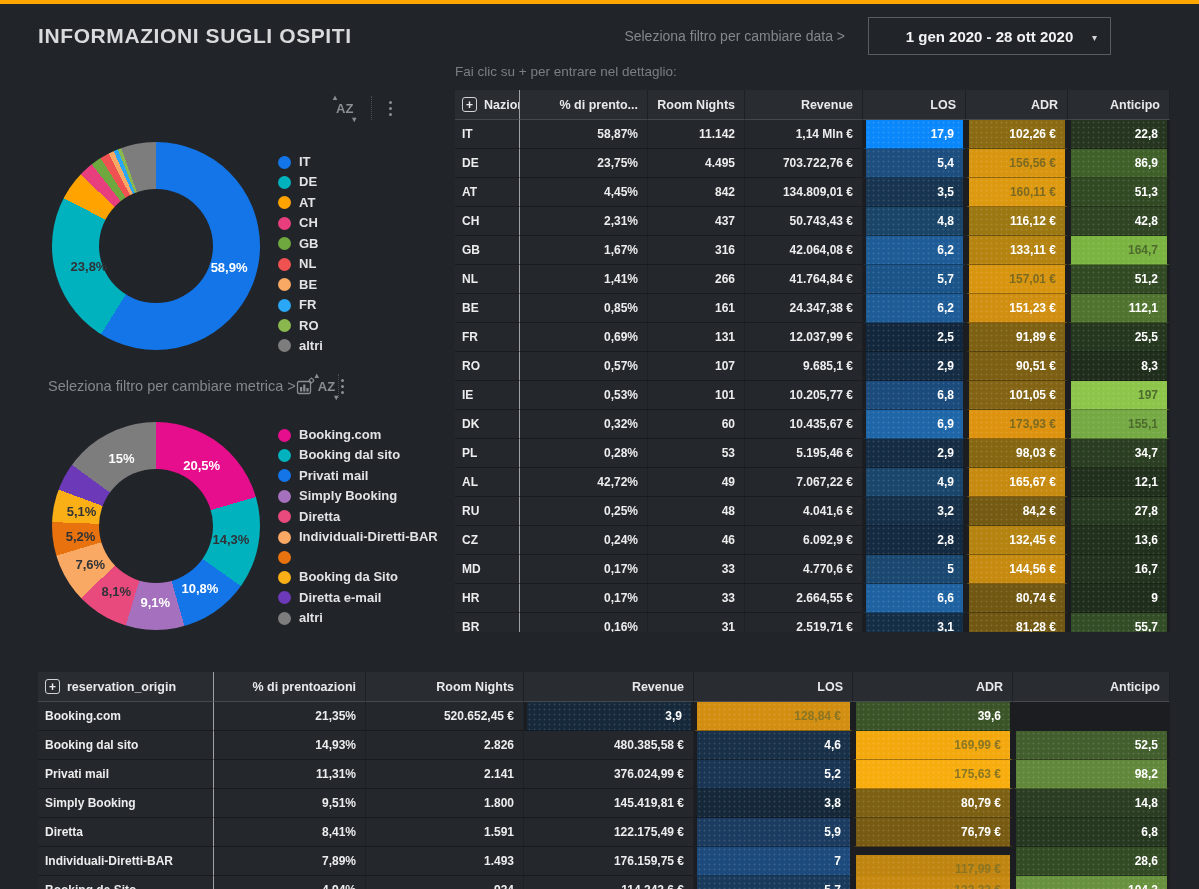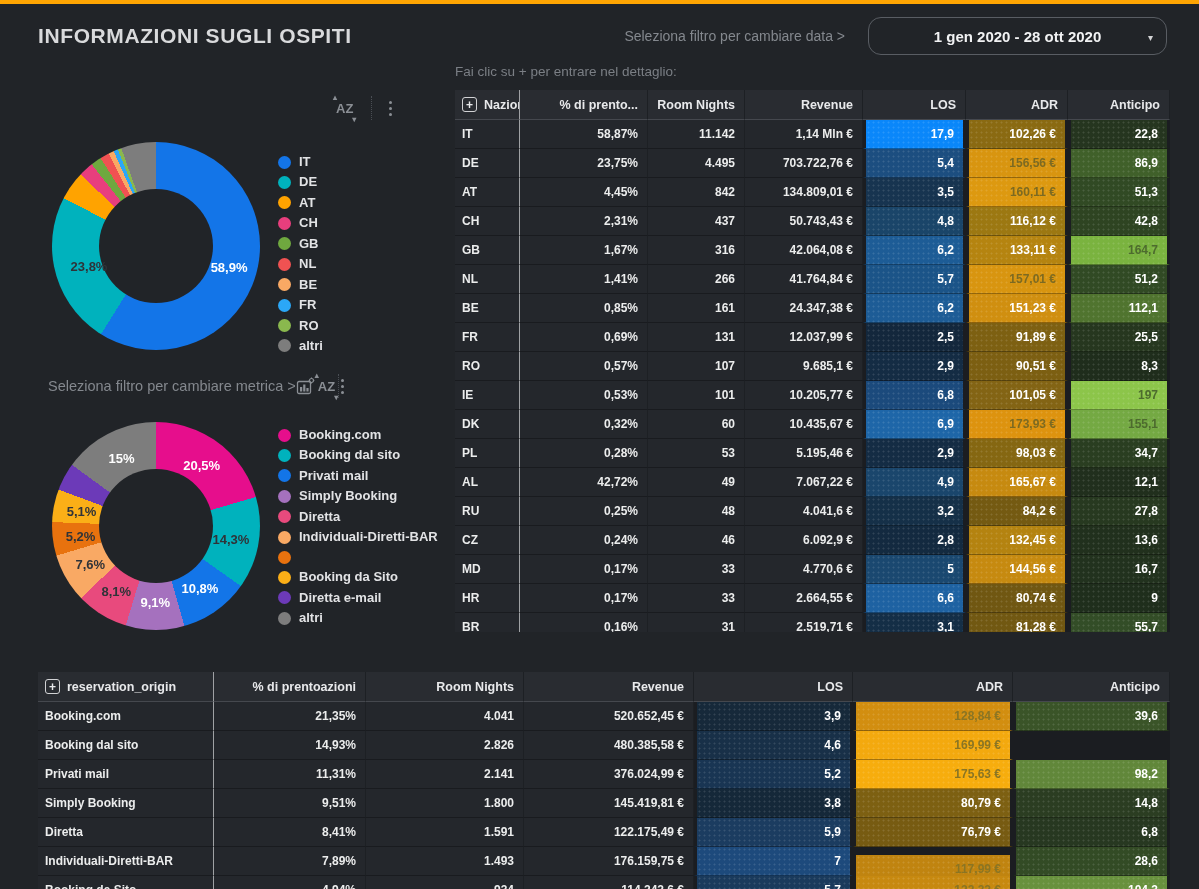--- a/index.html
+++ b/index.html
@@ -7,22 +7,22 @@
   body { position:relative; background:#212428; overflow:hidden;
          font-family:"Liberation Sans", sans-serif; }
 
   .topbar { position:absolute; top:0; left:0; right:0; height:4px; background:#ffa502; }
 
   .page-title { position:absolute; left:38px; top:24px; font-size:21px; font-weight:bold;
                 letter-spacing:.6px; color:#d9dadc; }
 
   .date-label { position:absolute; left:560px; top:28px; width:285px; text-align:right;
                 font-size:14px; color:#84888e; }
-  .datebox { position:absolute; left:868px; top:17px; width:299px; height:38px;
-             border:1px solid #595d63; border-radius:13px; background:#212428;
+  .datebox { position:absolute; left:868px; top:17px; width:243px; height:38px;
+             border:1px solid #595d63; border-radius:0; background:#212428;
              display:flex; align-items:center; justify-content:center; cursor:pointer; }
   .datebox .val { font-size:15px; font-weight:bold; color:#f1f2f3; }
   .datebox .caret { position:absolute; right:13px; top:14px; font-size:10px; color:#d2d3d5; }
 
   .hint { position:absolute; left:455px; top:64px; font-size:13.5px; color:#7b7f85; }
 
   .icon-row { position:absolute; display:flex; align-items:center; gap:15px; }
   #chart1-icons { left:333px; top:96px; }
   .metric-row { position:absolute; left:48px; top:374px; display:flex; align-items:center; gap:0; }
   .metric-label { font-size:14.5px; color:#84888e; }
@@ -508,21 +508,20 @@
       <div class="cell">% di prentoazioni</div>
       <div class="cell">Room Nights</div>
       <div class="cell">Revenue</div>
       <div class="cell">LOS</div>
       <div class="cell">ADR</div>
       <div class="cell">Anticipo</div>
     </div>
     <div class="trow">
       <div class="cell first">Booking.com</div>
       <div class="cell">21,35%</div>
-      <div class="cell">4.041</div>
       <div class="cell">520.652,45 €</div>
       <div class="cell colored">
         <div class="fill" style="background-color: rgb(22, 41, 58); color: rgb(255, 255, 255);">3,9</div>
       </div>
       <div class="cell colored">
         <div class="fill" style="background-color: rgb(210, 142, 16); color: rgb(138, 117, 36);">128,84 €</div>
       </div>
       <div class="cell colored">
         <div class="fill" style="background-color: rgb(58, 84, 40); color: rgb(255, 255, 255);">39,6</div>
       </div>
@@ -531,20 +530,23 @@
       <div class="cell first">Booking dal sito</div>
       <div class="cell">14,93%</div>
       <div class="cell">2.826</div>
       <div class="cell">480.385,58 €</div>
       <div class="cell colored">
         <div class="fill" style="background-color: rgb(24, 48, 72); color: rgb(255, 255, 255);">4,6</div>
       </div>
       <div class="cell colored">
         <div class="fill" style="background-color: rgb(243, 169, 14); color: rgb(138, 117, 36);">169,99 €</div>
       </div>
+      <div class="cell colored">
+        <div class="fill" style="background-color: rgb(66, 94, 44); color: rgb(255, 255, 255);">52,5</div>
+      </div>
     </div>
     <div class="trow">
       <div class="cell first">Privati mail</div>
       <div class="cell">11,31%</div>
       <div class="cell">2.141</div>
       <div class="cell">376.024,99 €</div>
       <div class="cell colored">
         <div class="fill" style="background-color: rgb(25, 53, 83); color: rgb(255, 255, 255);">5,2</div>
       </div>
       <div class="cell colored">

